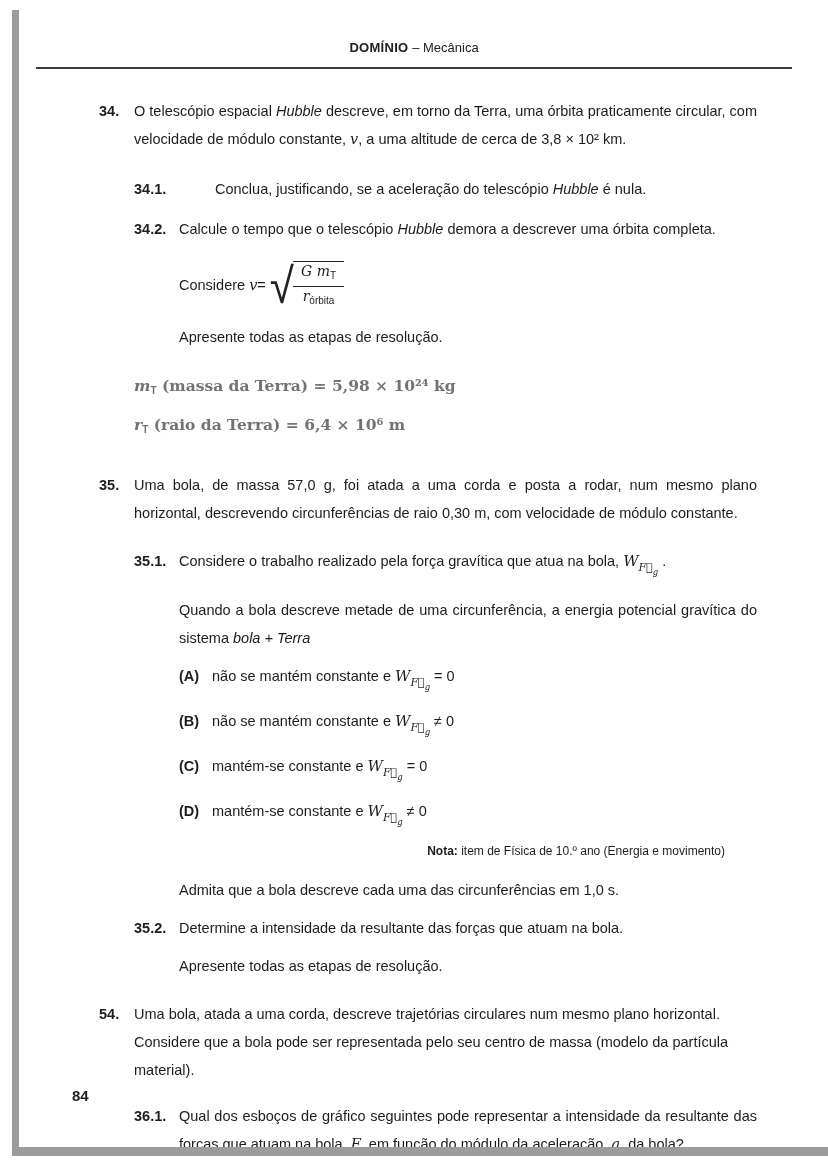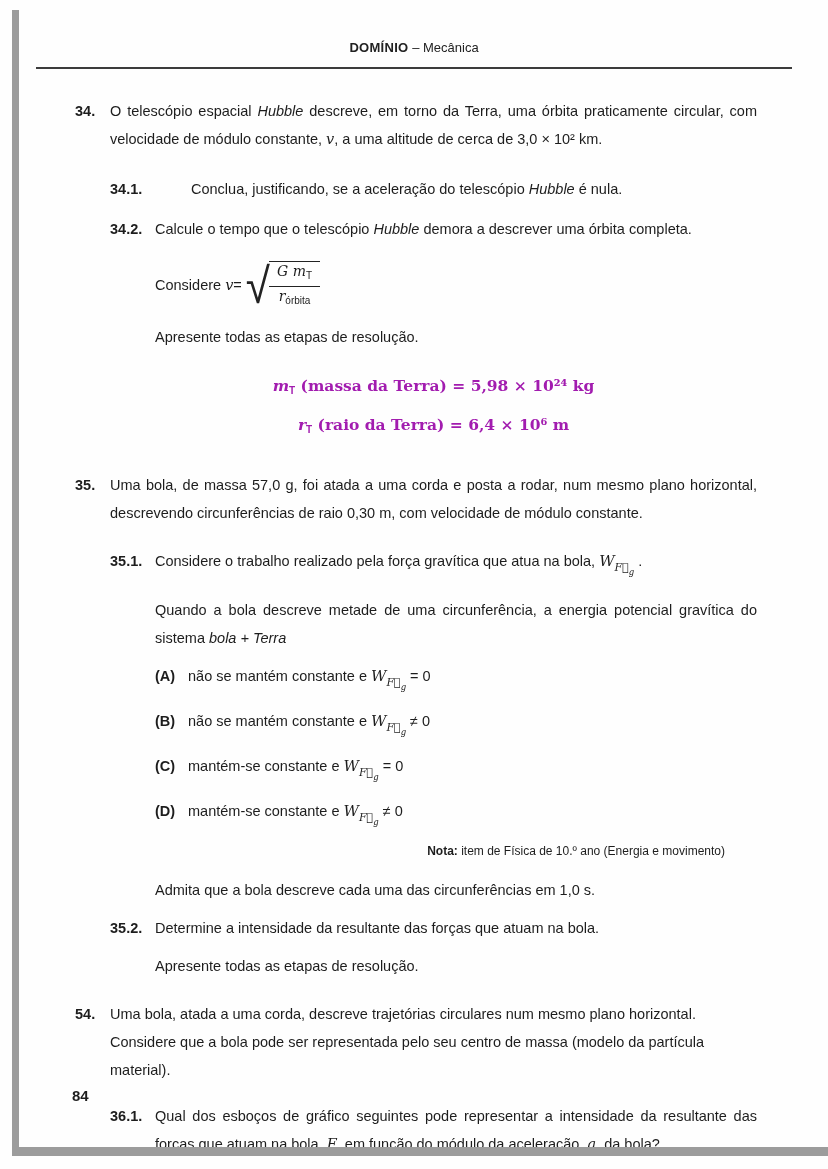--- a/index.html
+++ b/index.html
@@ -11,21 +11,21 @@
   }
   .edge-left  { position:absolute; left:12px; top:10px;  width:7px;  height:1143px; background:#9c9c9c; }
   .edge-bottom{ position:absolute; left:12px; top:1147px; width:816px; height:9px;  background:#9c9c9c; }
 
   .header { padding-top:40px; text-align:center; font-size:13px; line-height:16px; color:#222; }
   .header .hdr-bold { font-weight:bold; letter-spacing:.3px; }
   .header-rule { margin:11px 36px 0 36px; border:none; border-top:2px solid #3c3c3c; }
 
   .content { padding:28px 71px 0 75px; }
 
-  .q { display:flex; }
+  .q { display:flex;margin-left:24px; }
   .q > .num { width:35px; flex-shrink:0; font-weight:bold; }
   .q > .body { flex:1; }
   .sub { display:flex; }
   .sub > .num { width:45px; flex-shrink:0; font-weight:bold; }
   .sub > .body { flex:1; }
   .jt { text-align:justify; }
 
   i.sv { font-style:italic; }                    
   .mi  { font-family:"DejaVu Serif", serif; font-style:italic; }
 
@@ -37,22 +37,22 @@
   .frac .fnum { border-top:1.7px solid #222; border-bottom:1.4px solid #222; padding:1px 8px 2px 8px; }
   .frac .fden { padding-top:1px; }
   .ssub { font-size:10px; font-style:normal; font-family:"Liberation Sans",sans-serif; vertical-align:-3px; }
 
   
   .wnot { white-space:nowrap; }
   .wnot .wW { font-family:"DejaVu Serif",serif; font-style:italic; font-size:15px; }
   .wnot .wF { font-family:"DejaVu Serif",serif; font-style:italic; font-size:11px; vertical-align:-5px; }
   .wnot .wg { font-family:"DejaVu Serif",serif; font-style:italic; font-size:8.5px; vertical-align:-9px; }
 
-  .constants { margin-top:20px; text-align:center; font-family:"DejaVu Serif", serif;
-               font-weight:bold; font-size:15.5px; line-height:30px; color:#a21caf; }
+  .constants { margin-top:20px; text-align:left; font-family:"DejaVu Serif", serif;
+               font-weight:bold; font-size:15.5px; line-height:30px; color:#737373; }
   .constants .cline { margin-top:4px; }
 
   .options { margin-top:12px; }
   .option { display:flex; line-height:24px; margin-top:10px; }
   .option .letter { width:33px; flex-shrink:0; font-weight:bold; }
 
   .nota { margin-top:8px; text-align:right; padding-right:32px; font-size:12px; line-height:18px; }
   .nota b { font-weight:bold; }
 
   .pgap { margin-top:10px; }
@@ -80,21 +80,21 @@
     <span class="hdr-bold">DOMÍNIO</span><span> – Mecânica</span>
   </div>
   <hr class="header-rule">
 
   <div class="content">
 
     <div class="q mt-q34">
       <div class="num">34.</div>
       <div class="body">
         <div class="jt">
-          <span>O telescópio espacial </span><i class="sv">Hubble</i><span> descreve, em torno da Terra, uma órbita praticamente circular, com velocidade de módulo constante, </span><i class="mi">v</i><span>, a uma altitude de cerca de 3,0 × 10² km.</span>
+          <span>O telescópio espacial </span><i class="sv">Hubble</i><span> descreve, em torno da Terra, uma órbita praticamente circular, com velocidade de módulo constante, </span><i class="mi">v</i><span>, a uma altitude de cerca de 3,8 × 10² km.</span>
         </div>
 
         <div class="sub mt-341">
           <div class="num">34.1.</div>
           <div class="body">
             <span>Conclua, justificando, se a aceleração do telescópio </span><i class="sv">Hubble</i><span> é nula.</span>
           </div>
         </div>
 
         <div class="sub mt-342">

